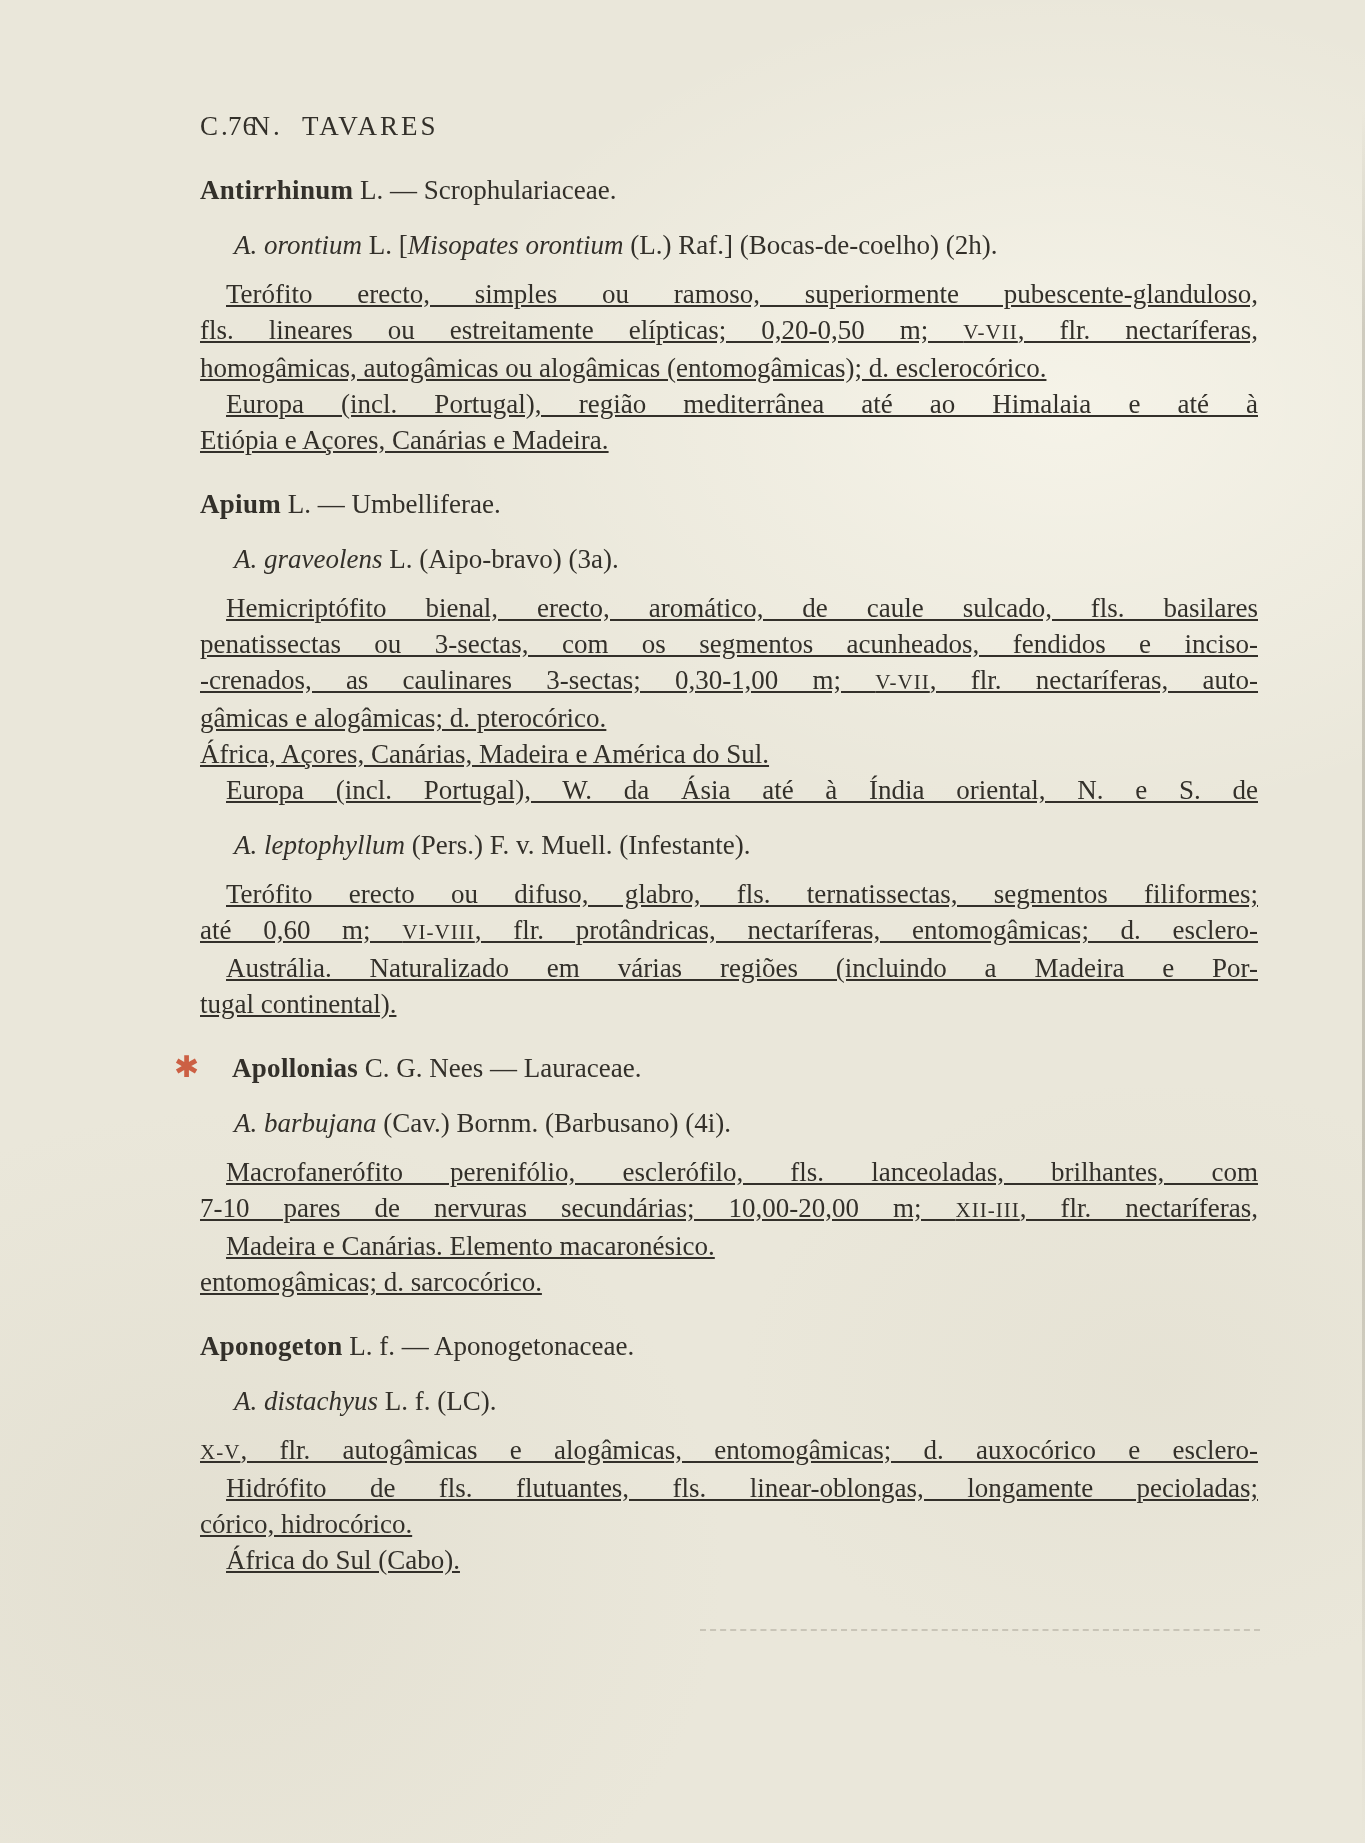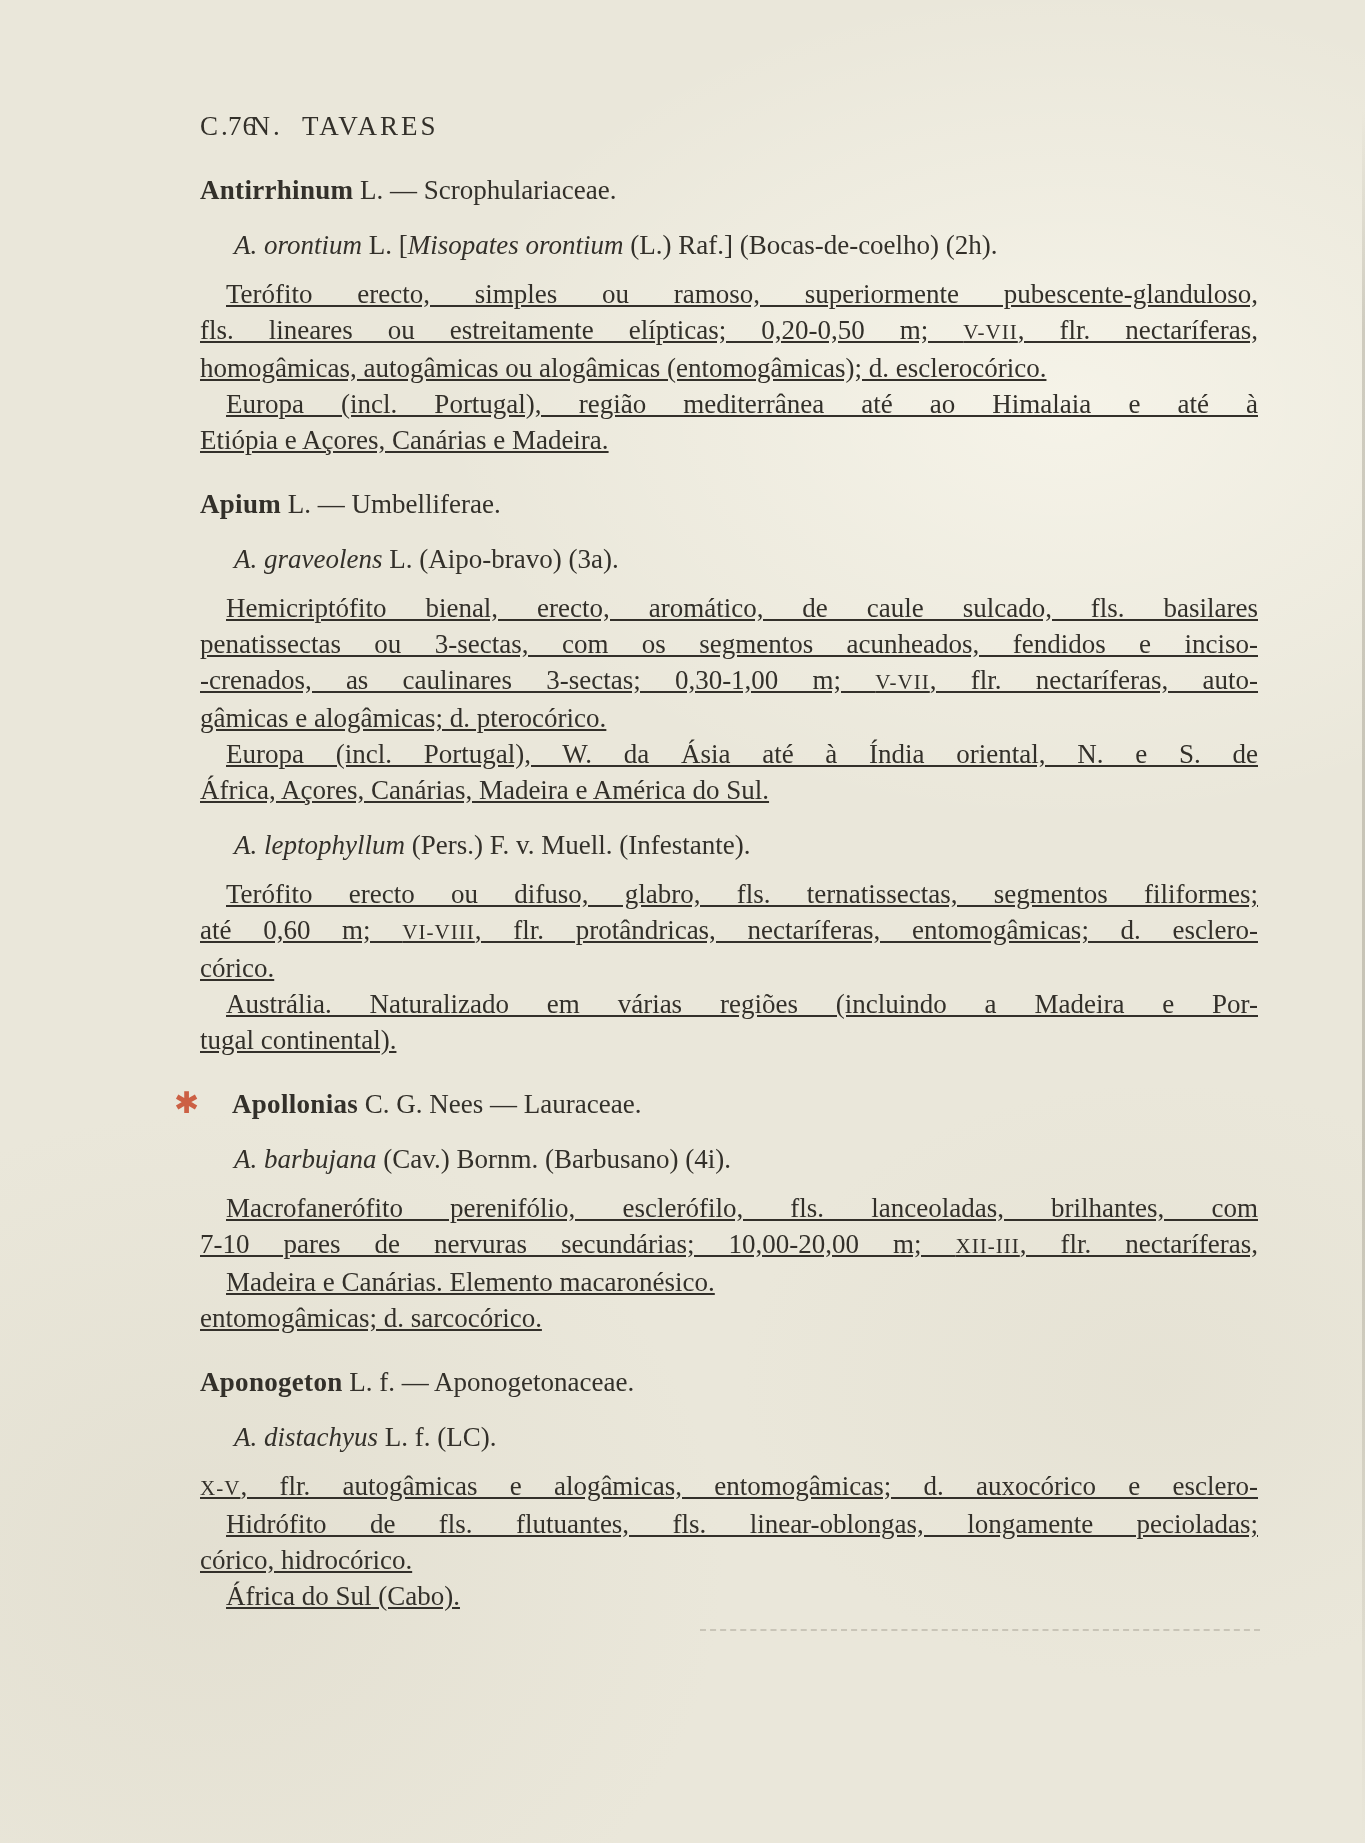--- a/index.html
+++ b/index.html
@@ -90,28 +90,27 @@
     <div class="line"><span>Etiópia e Açores, Canárias e Madeira.</span></div>
 
     <div class="genus"><span class="gname">Apium</span><span> L. — Umbelliferae.</span></div>
 
     <div class="species"><span class="lat">A. graveolens</span><span> L. (Aipo-bravo) (3a).</span></div>
 
     <div class="line just ind"><span>Hemicriptófito bienal, erecto, aromático, de caule sulcado, fls. basilares</span></div>
     <div class="line just"><span>penatissectas ou 3-sectas, com os segmentos acunheados, fendidos e inciso-</span></div>
     <div class="line just"><span>-crenados, as caulinares 3-sectas; 0,30-1,00 m; </span><span class="sc">V-VII</span><span>, flr. nectaríferas, auto-</span></div>
     <div class="line"><span>gâmicas e alogâmicas; d. pterocórico.</span></div>
+    <div class="line"><span>África, Açores, Canárias, Madeira e América do Sul.</span></div>
     <div class="line just ind"><span>Europa (incl. Portugal), W. da Ásia até à Índia oriental, N. e S. de</span></div>
-    <div class="line"><span>África, Açores, Canárias, Madeira e América do Sul.</span></div>
 
     <div class="species"><span class="lat">A. leptophyllum</span><span> (Pers.) F. v. Muell. (Infestante).</span></div>
 
     <div class="line just ind"><span>Terófito erecto ou difuso, glabro, fls. ternatissectas, segmentos filiformes;</span></div>
     <div class="line just"><span>até 0,60 m; </span><span class="sc">VI-VIII</span><span>, flr. protândricas, nectaríferas, entomogâmicas; d. esclero-</span></div>
-    <div class="line"><span>córico.</span></div>
     <div class="line just ind"><span>Austrália. Naturalizado em várias regiões (incluindo a Madeira e Por-</span></div>
     <div class="line"><span>tugal continental).</span></div>
 
     <div class="genus marked"><span class="marker">✱</span><span class="gname">Apollonias</span><span> C. G. Nees — Lauraceae.</span></div>
 
     <div class="species"><span class="lat">A. barbujana</span><span> (Cav.) Bornm. (Barbusano) (4i).</span></div>
 
     <div class="line just ind"><span>Macrofanerófito perenifólio, esclerófilo, fls. lanceoladas, brilhantes, com</span></div>
     <div class="line just"><span>7-10 pares de nervuras secundárias; 10,00-20,00 m; </span><span class="sc">XII-III</span><span>, flr. nectaríferas,</span></div>
     <div class="line ind"><span>Madeira e Canárias. Elemento macaronésico.</span></div>

